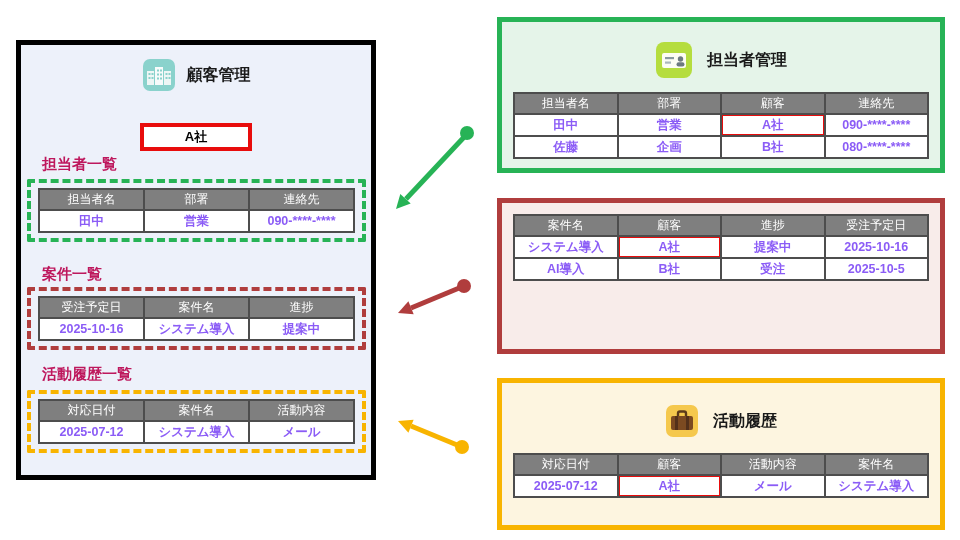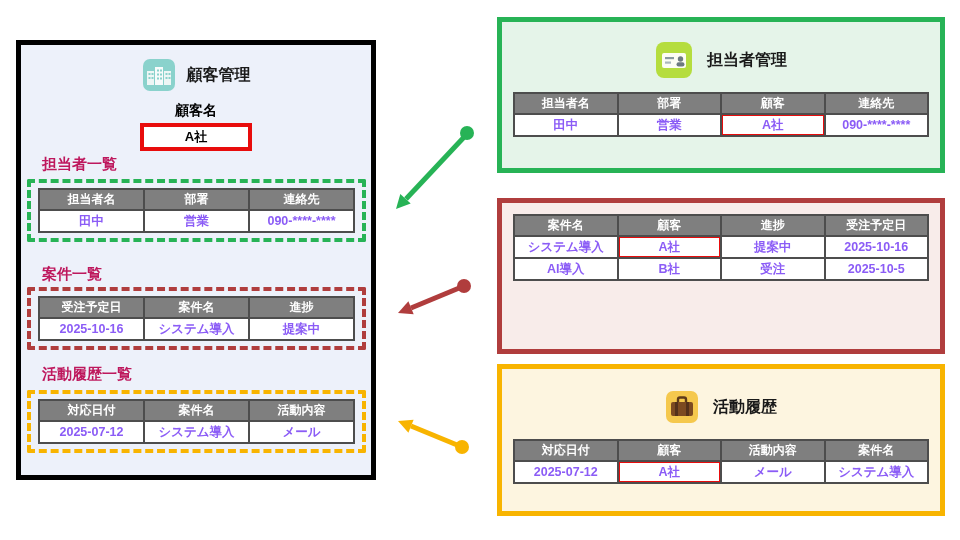--- a/index.html
+++ b/index.html
@@ -22,31 +22,31 @@
   .sec-heading { position:absolute; left:21px; font-size:15px; font-weight:bold; color:#be185d; }
   .sec-staff { top:110px; } .sec-deals { top:220px; } .sec-acts { top:320px; }
   .dash-box { position:absolute; left:6px; right:5px; padding:5px 7px; border-radius:2px; }
   .dash-green { top:134px; border:4px dashed #27b356; }
   .dash-red   { top:242px; border:4px dashed #b03d3d; }
   .dash-yellow{ top:345px; border:4px dashed #f8b400; }
 
   
   table { border-collapse:collapse; table-layout:fixed; width:100%; }
   th, td { border:2px solid #4d4d4d; text-align:center; padding:1px 2px; overflow:hidden; white-space:nowrap; }
-  th { background:#7f7f7f; color:#fff; font-size:12px; font-weight:bold; height:20px; }
+  th { background:#7f7f7f; color:#fff; font-size:12px; font-weight:normal; height:20px; }
   td { background:#fff; color:#8b5cf6; font-size:12.5px; font-weight:600; height:22px; }
   td.hl { position:relative; }
   td.hl::after { content:""; position:absolute; inset:-3px;
     border:4px solid #e80c0c; pointer-events:none; z-index:3; }
 
   
   .right-panel { left:497px; width:448px; background:#fff; }
   .staff-panel    { top:17px;  height:156px; border:5px solid #27b356; background:#e5f4e9; }
   .deal-panel     { top:198px; height:156px; border:5px solid #b03d3d; background:#f8ecea; }
-  .activity-panel { top:364px; height:152px; border:5px solid #f8b400; background:#fdf5e0; }
+  .activity-panel { top:378px; height:152px; border:5px solid #f8b400; background:#fdf5e0; }
   .rp-title { display:flex; align-items:center; justify-content:center; gap:14px; margin-top:17px; height:42px; }
   .rp-table { width:416px; margin:11px auto 0; }
 
   .app-icon { display:inline-flex; flex:none; }
 
   
   .overlay { position:absolute; left:0; top:0; width:960px; height:540px;
     pointer-events:none; z-index:5; }
 </style>
 </head>
@@ -74,21 +74,20 @@
             <rect x="18" y="19.5" width="2" height="2" fill="#8ad2cc"></rect>
           <rect x="23.5" y="15" width="2" height="2" fill="#8ad2cc"></rect>
             <rect x="26.5" y="15" width="2" height="2" fill="#8ad2cc"></rect>
           <rect x="23.5" y="19" width="2" height="2" fill="#8ad2cc"></rect>
             <rect x="26.5" y="19" width="2" height="2" fill="#8ad2cc"></rect>
         </svg>
       </span>
       <span class="p-title-text">顧客管理</span>
     </div>
 
-    <div class="cp-name-label">顧客名</div>
     <div class="cp-name-box">A社</div>
 
     <h3 class="sec-heading sec-staff">担当者一覧</h3>
     <div class="dash-box dash-green">
       <table>
         <tbody>
             <tr>
           <th>担当者名</th>
           <th>部署</th>
           <th>連絡先</th>
@@ -159,20 +158,26 @@
         <th>担当者名</th>
         <th>部署</th>
         <th>顧客</th>
         <th>連絡先</th>
       </tr>
       <tr>
         <td>田中</td>
         <td>営業</td>
         <td class="hl">A社</td>
         <td>090-****-****</td>
+      </tr>
+      <tr>
+        <td>佐藤</td>
+        <td>企画</td>
+        <td>B社</td>
+        <td>080-****-****</td>
       </tr>
     </tbody>
       </table>
   </section>
 
   <section class="panel right-panel deal-panel">
     <table class="rp-table">
       <tbody>
           <tr>
         <th>案件名</th>

